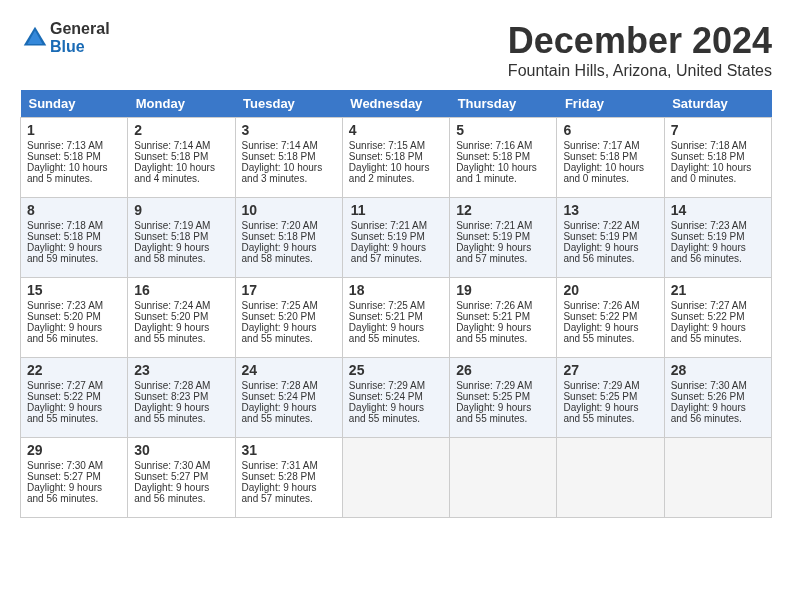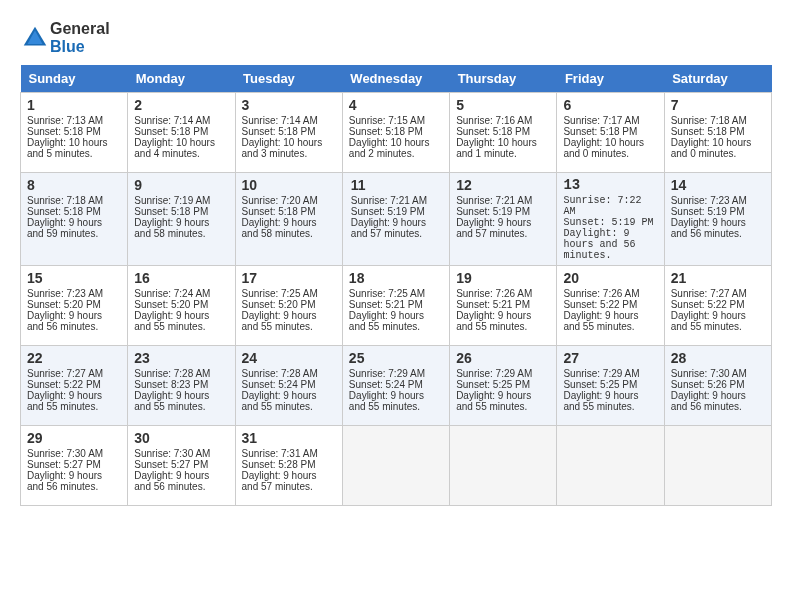--- a/index.html
+++ b/index.html
@@ -94,20 +94,24 @@
   <div class="logo">
     <svg class="logo-icon" viewBox="0 0 40 40">
       <polygon points="20,5 35,30 5,30" fill="#1a6bb5"></polygon>
       <polygon points="20,10 30,28 10,28" fill="#4da6ff" opacity="0.5"></polygon>
     </svg>
     <div class="logo-text">
       <span class="logo-general">General</span>
       <span class="logo-blue">Blue</span>
     </div>
   </div>
+  <div class="title-area">
+    <div class="month-title">December 2024</div>
+    <div class="location-title">Fountain Hills, Arizona, United States</div>
+  </div>
 </div>
 
 <table>
   <thead>
     <tr>
     <th>Sunday</th>
         <th>Monday</th>
         <th>Tuesday</th>
         <th>Wednesday</th>
         <th>Thursday</th>
@@ -184,21 +188,21 @@
           <div>Sunrise: 7:21 AM</div>
           <div>Sunset: 5:19 PM</div>
           <div>Daylight: 9 hours and 57 minutes.</div>
         </td>
         <td style="background: rgb(240, 244, 250);">
           <span class="day-number">12</span>
           <div>Sunrise: 7:21 AM</div>
           <div>Sunset: 5:19 PM</div>
           <div>Daylight: 9 hours and 57 minutes.</div>
         </td>
-        <td style="background: rgb(240, 244, 250); font-family: Liberation Mono, monospace;">
+        <td style="background: rgb(240, 244, 250);">
           <span class="day-number">13</span>
           <div>Sunrise: 7:22 AM</div>
           <div>Sunset: 5:19 PM</div>
           <div>Daylight: 9 hours and 56 minutes.</div>
         </td>
         <td style="background: rgb(240, 244, 250);">
           <span class="day-number">14</span>
           <div>Sunrise: 7:23 AM</div>
           <div>Sunset: 5:19 PM</div>
           <div>Daylight: 9 hours and 56 minutes.</div>

